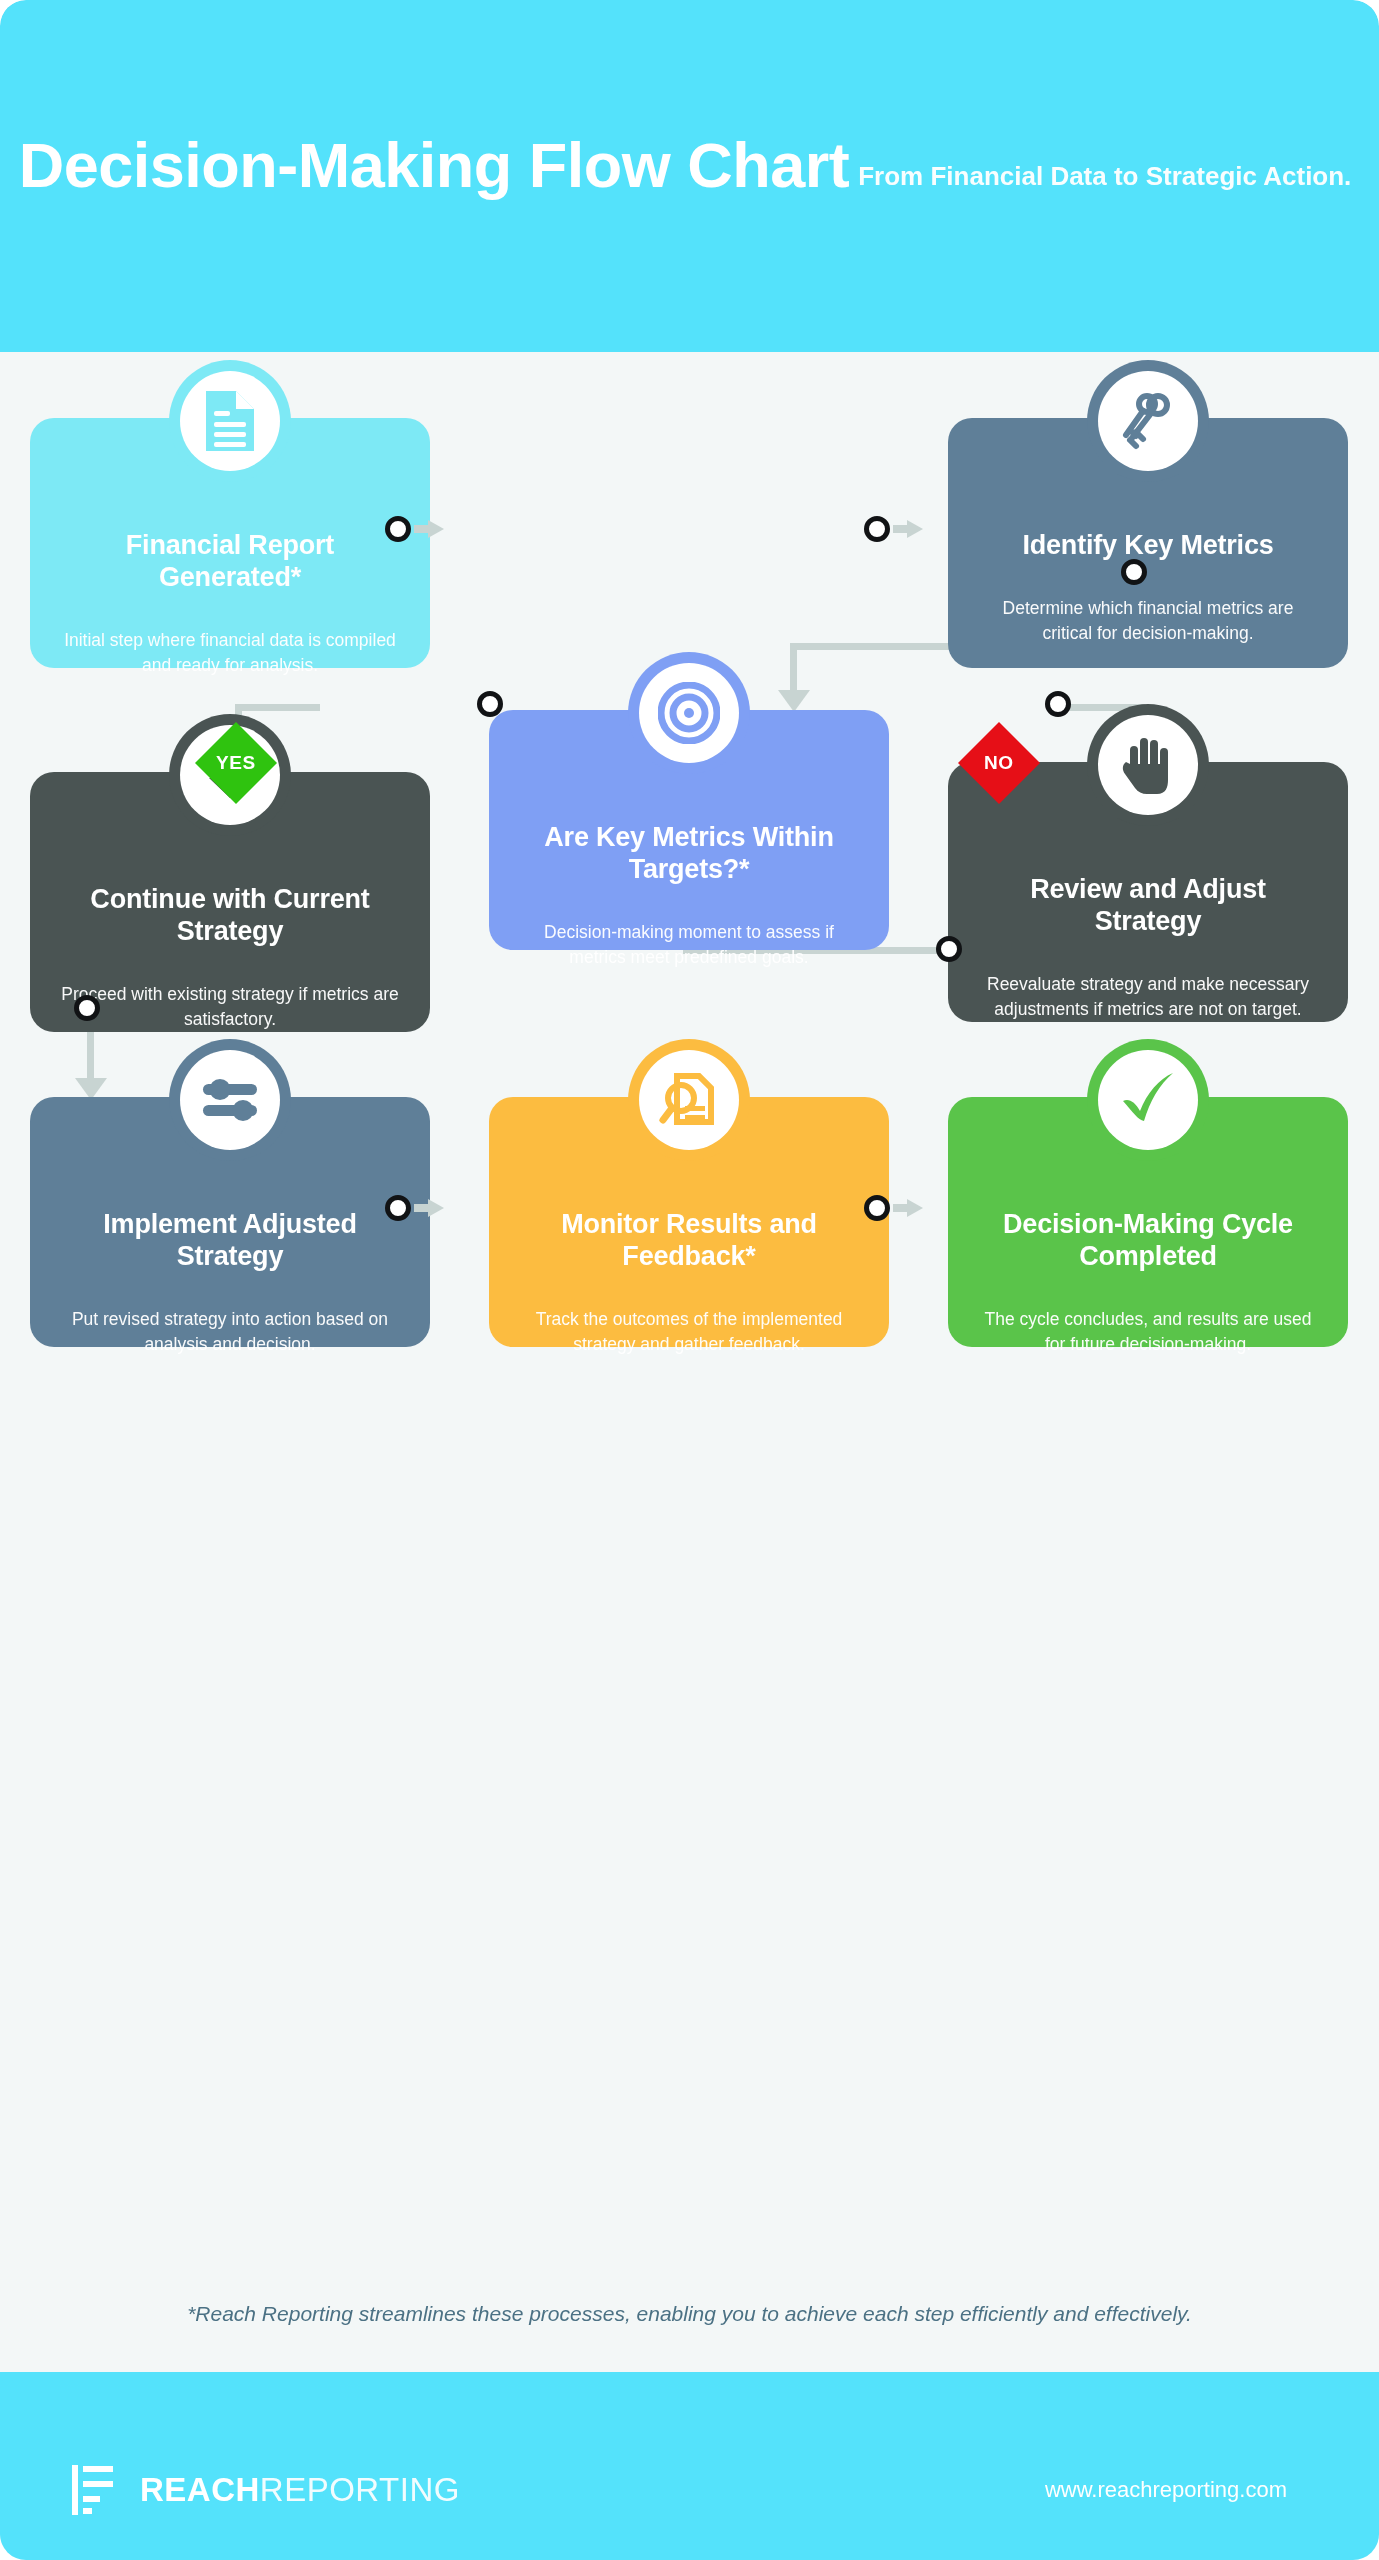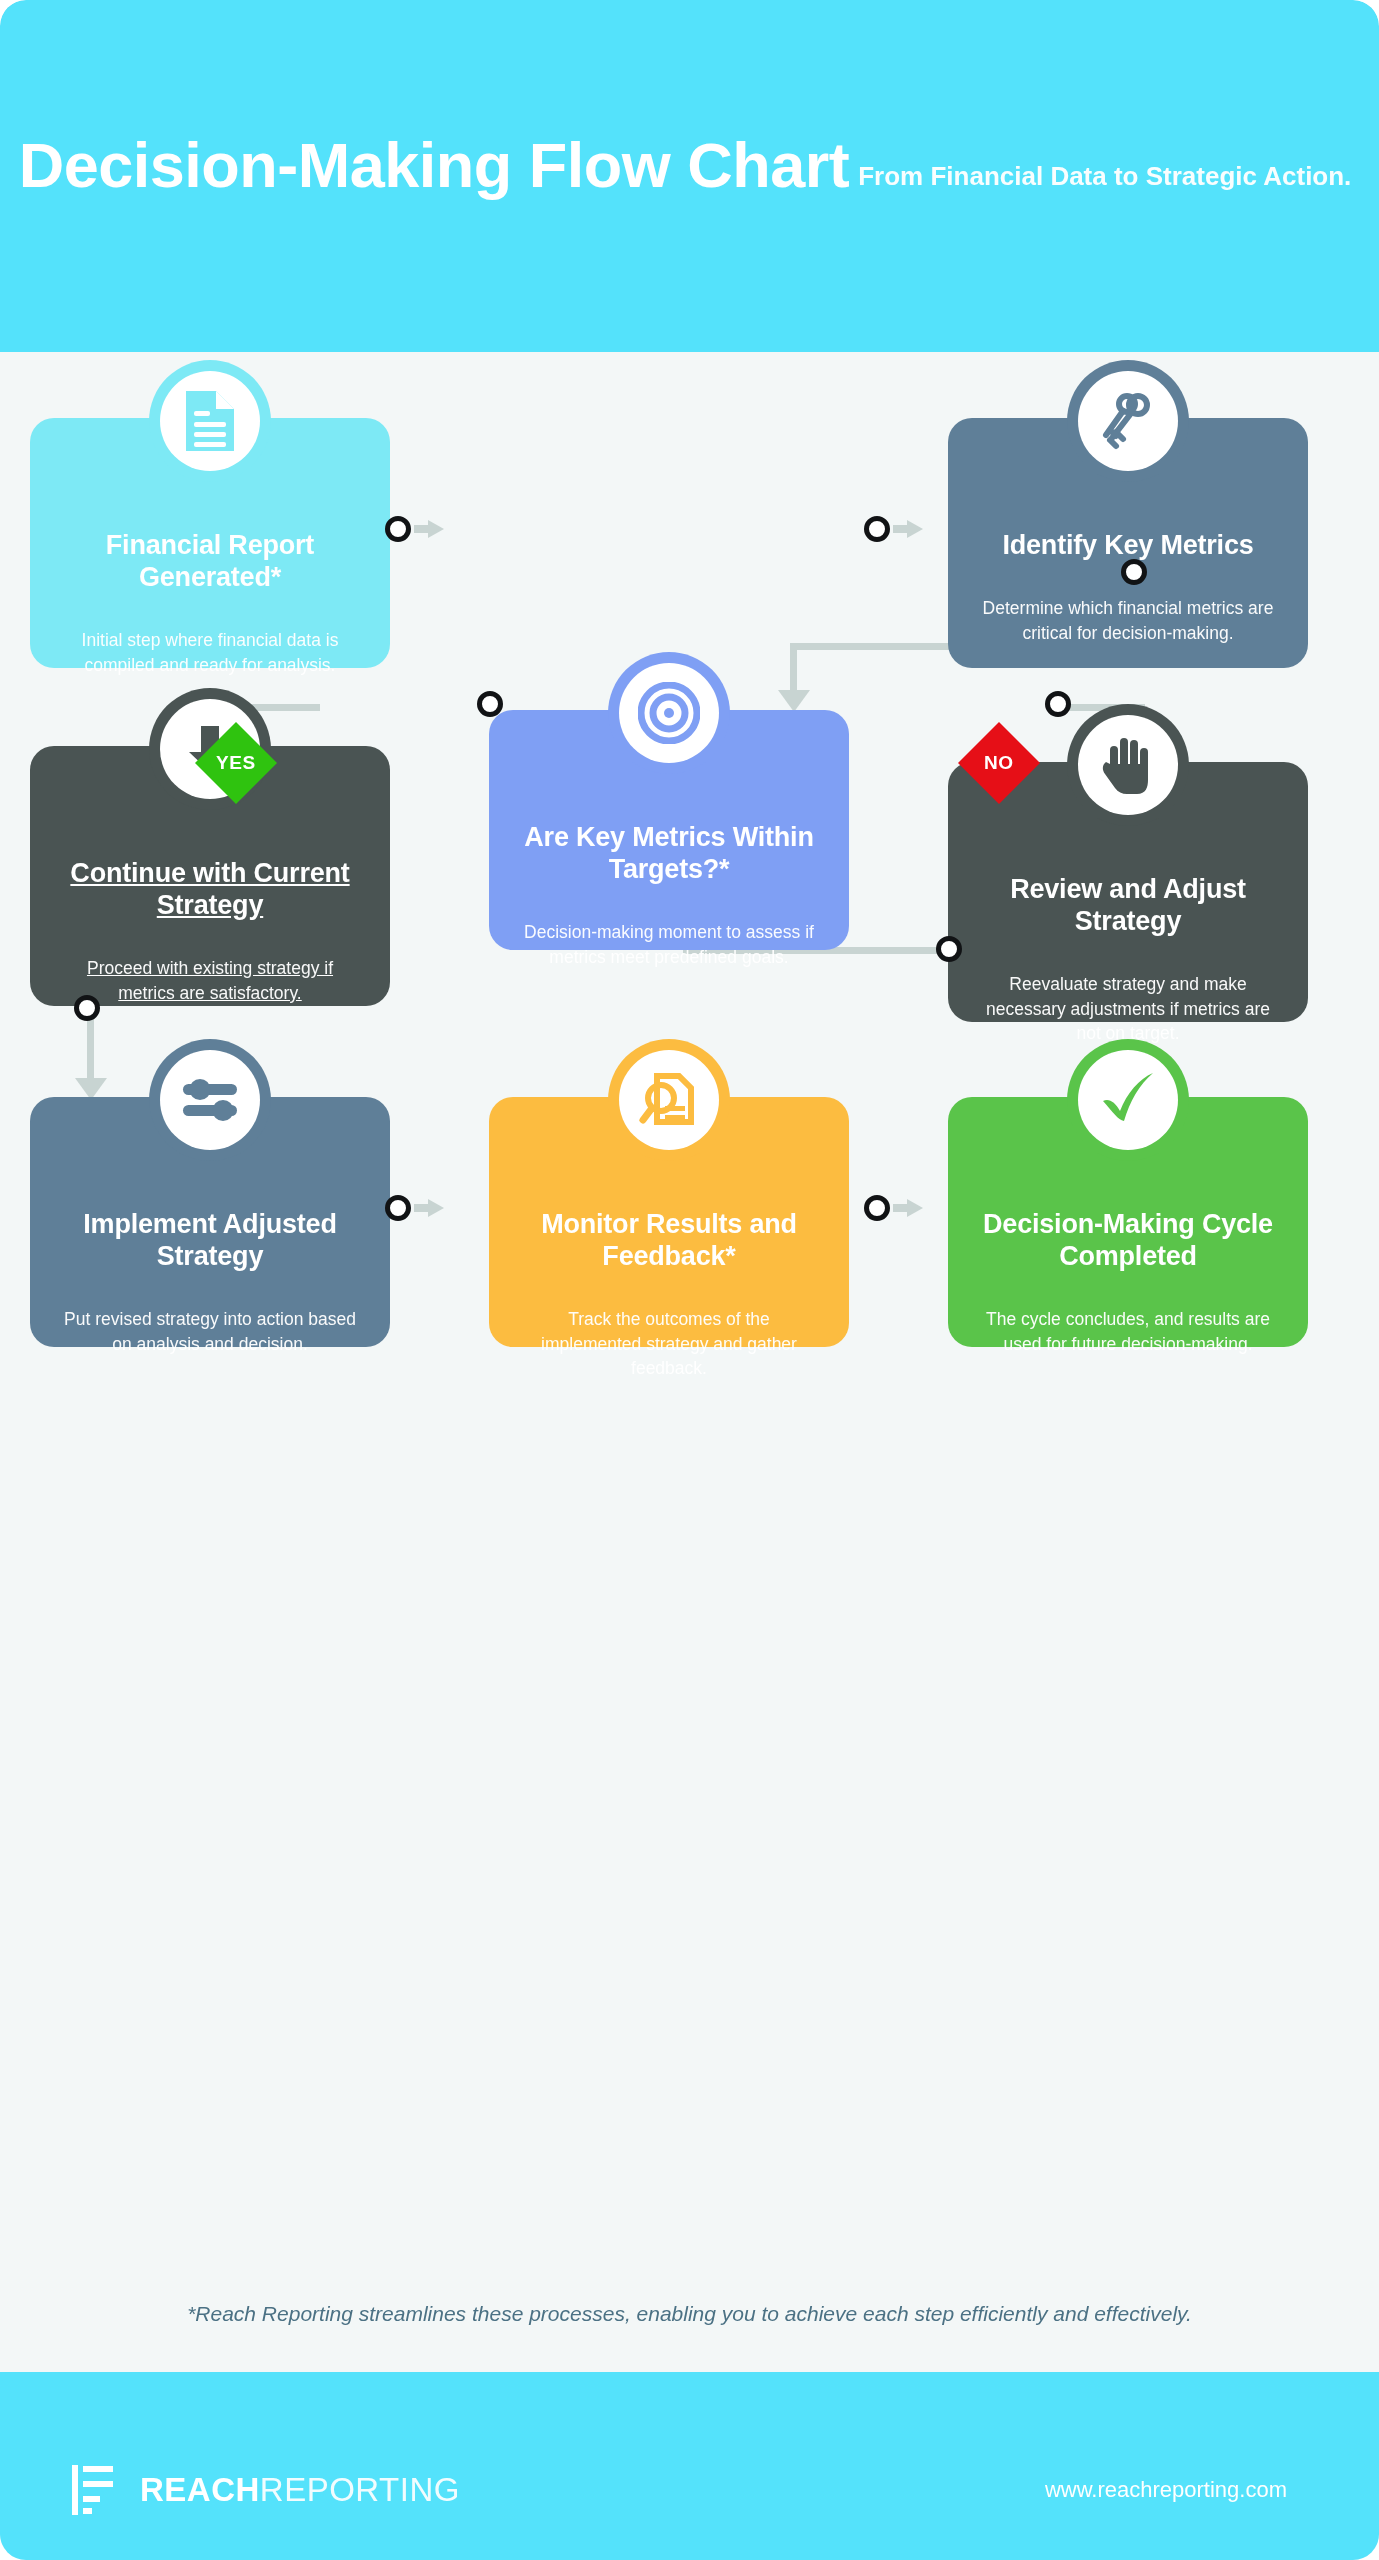--- a/index.html
+++ b/index.html
@@ -35,21 +35,21 @@
 
   
   .board{position:absolute;left:0;top:352px;width:1379px;height:1950px;}
 
   
   .wires{position:absolute;left:0;top:0;width:1379px;height:1950px;}
 
   
   .card{
     position:absolute;
-    width:360px;
+    width:400px;
     border-radius:24px;
     box-sizing:border-box;
     padding:112px 30px 26px 30px;
     text-align:center;
     color:#ffffff;
   }
   .card .bubble{
     position:absolute;left:50%;top:-58px;transform:translateX(-50%);
     width:122px;height:122px;border-radius:50%;
   }
@@ -231,21 +231,21 @@
             </g>
           </svg>
         </div>
       </div>
       <h3 class="card-title">Identify Key Metrics</h3>
       <p class="card-desc">Determine which financial metrics are critical for decision-making.</p>
     </div>
 
     <div class="dot" style="left:1121px;top:207px;"></div>
 
-    <div class="card c-dark" style="left:30px;top:394px;height:260px;text-decoration:underline;">
+    <div class="card c-dark" style="left:30px;top:420px;height:260px;">
       <div class="bubble" style="background:#4a5453;">
         <div class="disc">
           <svg width="58" height="58" viewBox="0 0 58 58" aria-hidden="true">
             <path d="M20 6h18v26h12L29 52 8 32h12z" fill="#4a5453"></path>
           </svg>
         </div>
       </div>
       <h3 class="card-title">Continue with Current Strategy</h3>
       <p class="card-desc">Proceed with existing strategy if metrics are satisfactory.</p>
     </div>

